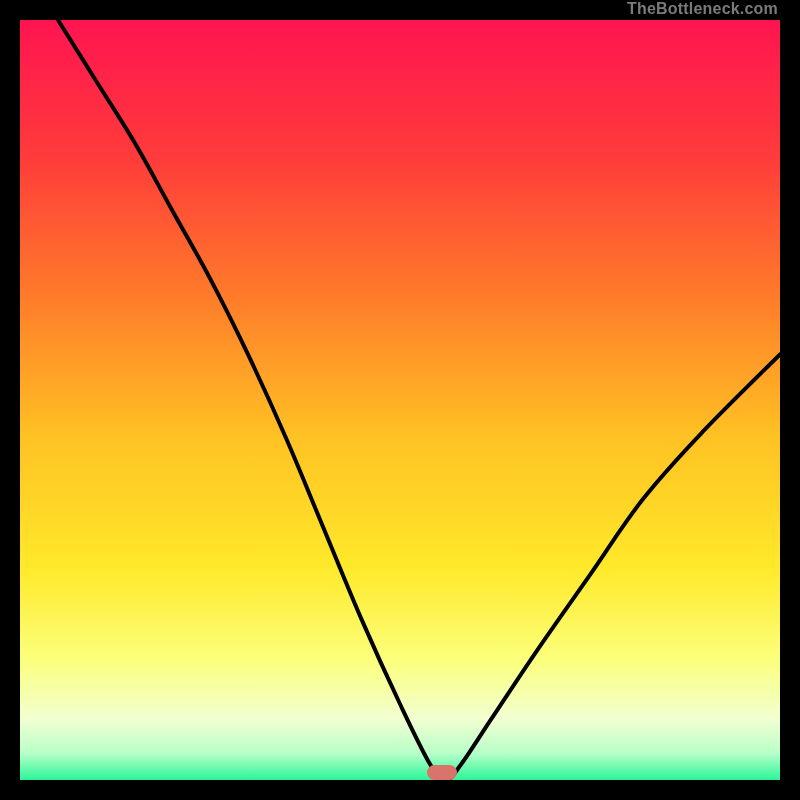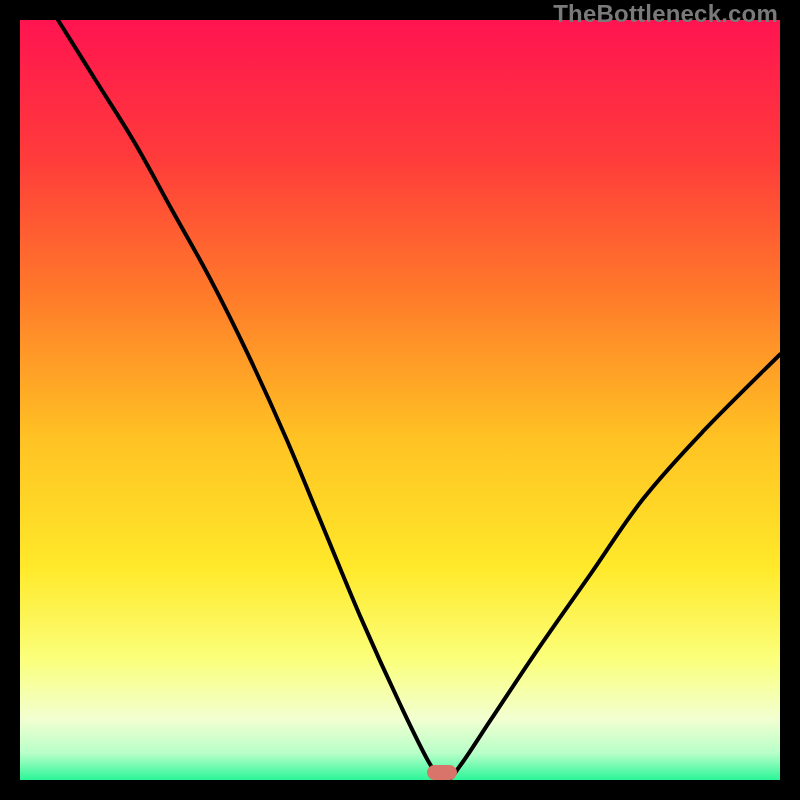--- a/index.html
+++ b/index.html
@@ -23,21 +23,21 @@
     left: 0;
     top: 0;
     width: 760px;
     height: 760px;
   }
   .watermark {
     position: absolute;
     top: 0px;
     right: 22px;
     font-family: Arial, Helvetica, sans-serif;
-    font-size: 24px;
+    font-size: 16px;
     font-weight: 600;
     color: #7a7a7a;
     letter-spacing: 0.2px;
   }
   .marker {
     position: absolute;
     border-radius: 9px;
     background: #d9746a;
   }
 </style>

